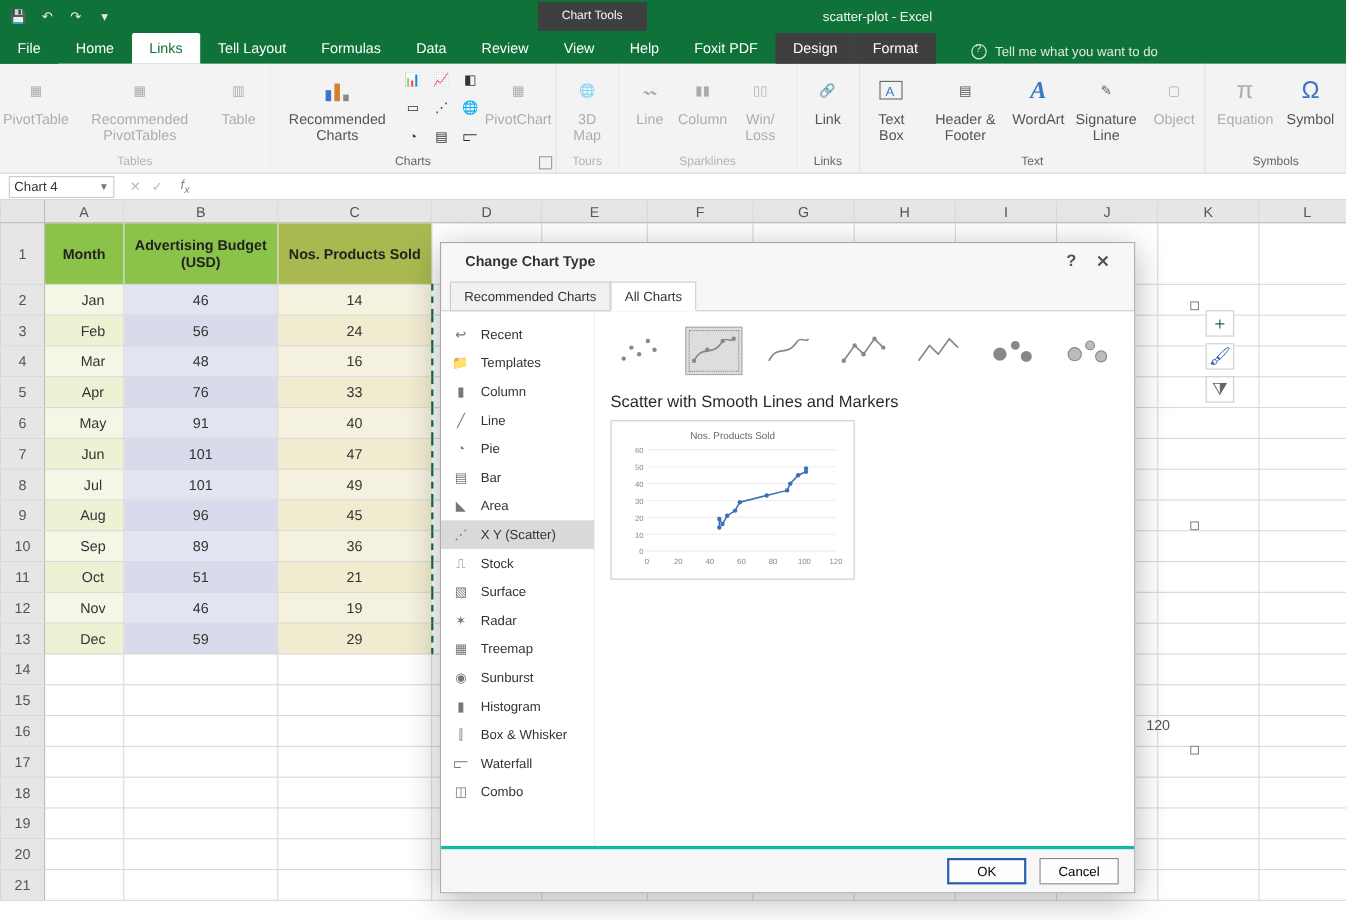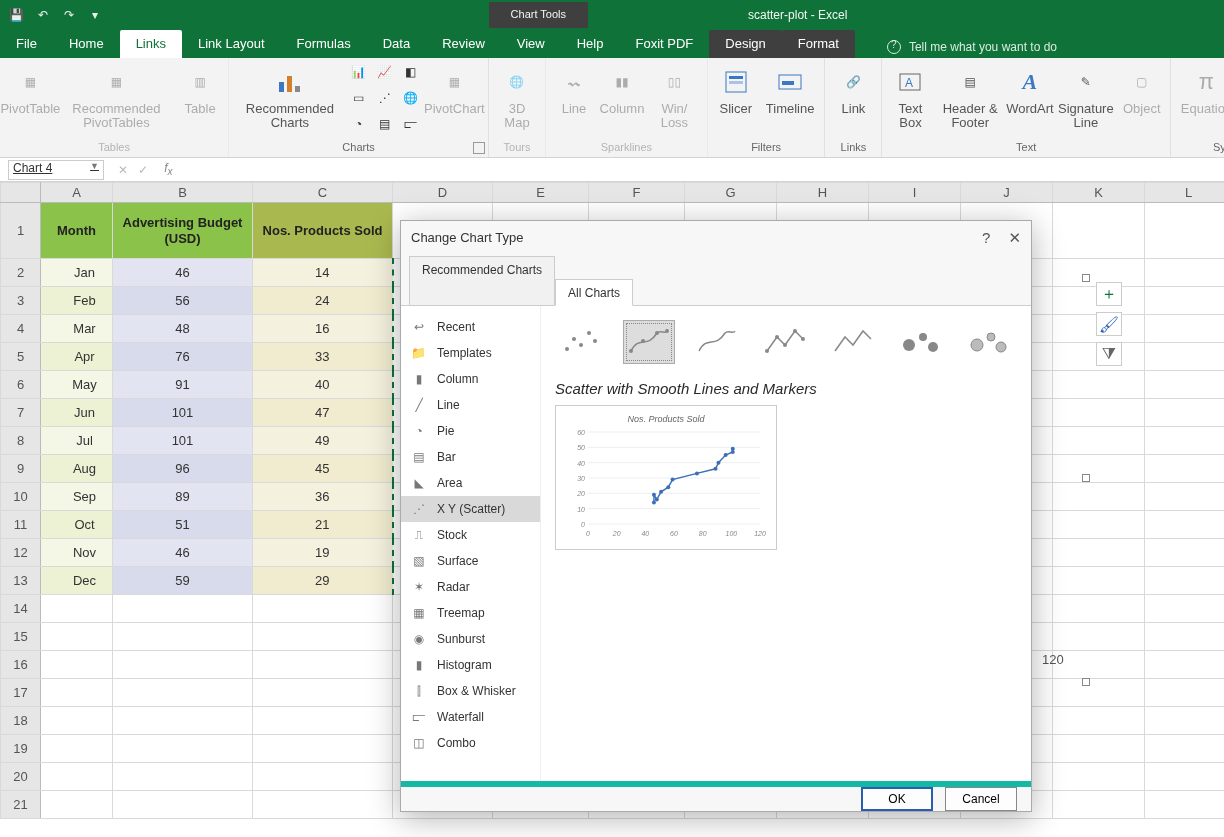--- a/index.html
+++ b/index.html
@@ -32,21 +32,21 @@
   .rbtn { display:flex; flex-direction:column; align-items:center; justify-content:flex-start; padding: 2px 4px; min-width: 44px; color:#555; }
   .rbtn .ico { width: 32px; height: 32px; margin: 2px 0 4px; display:flex; align-items:center; justify-content:center; }
   .rbtn span.txt { font-size: 13px; line-height: 1.1; text-align:center; }
   .disabled { opacity: .45; }
   .mini-grid { display:grid; grid-template-columns: repeat(3, 22px); grid-auto-rows:22px; gap:4px; }
   .mini-grid .c { width:20px; height:20px; display:flex; align-items:center; justify-content:center; }
   .launcher { position:absolute; right:3px; bottom:3px; width:12px;height:12px;border:1px solid #999; }
 
   
   .fxbar { height: 24px; border-bottom: 1px solid #d4d4d4; display:flex; align-items:center; background:#fff; }
-  .namebox { width: 96px; height: 20px; border: 1px solid #ccc; margin: 0 4px 0 8px; display:flex; align-items:flex-start; padding:0 4px; font-size:12px;text-decoration:underline; }
+  .namebox { width: 96px; height: 20px; border: 1px solid #ccc; margin: 0 4px 0 8px; display:flex; align-items:center; padding:0 4px; font-size:12px; }
   .namebox .dd { margin-left:auto; color:#777; font-size:9px;}
   .fx-icons { display:flex; gap:10px; padding:0 10px; color:#bbb; }
   .fx-label { font-style: italic; color:#888; padding:0 6px; }
   .formula-input { flex:1; height:20px; border:none; outline:none; padding:0 8px; font-size:12px; }
 
   
   .sheet { position: relative; overflow: hidden; height: 655px; }
   table.grid { border-collapse: collapse; width: 1224px; table-layout: fixed; }
   table.grid th, table.grid td { border: 1px solid #d9d9d9; height: 28px; font-size: 13px; text-align:center; background:#fff; }
   table.grid th.row { width: 40px; background:#e6e6e6; color:#555; font-weight:normal; border-right:1px solid #bbb; }
@@ -60,39 +60,39 @@
   tr.even .ncol { background:#f5f1df !important; }
   tr.even .mcol { background:#f4f6e6 !important; }
   .sel-right-edge { border-right: 2px dashed #0f7238 !important; }
 
   
   .chart-side { position:absolute; left: 1096px; top: 100px; display:flex; flex-direction:column; gap:6px; }
   .chart-side .sb { width:26px; height:24px; border:1px solid #ccc; background:#fff; display:flex; align-items:center; justify-content:center; color:#0f7238; font-size:16px; }
 
   
   .dialog { position:absolute; left:400px; top:38px; width:632px; height:592px; background:#f7f7f7; border:1px solid #aaa; box-shadow:0 6px 30px rgba(0,0,0,.3); display:flex; flex-direction:column; }
-  .dlg-title { height:34px; display:flex; align-items:center; padding:0 10px; font-size:13px; color:#333; border-bottom:1px solid transparent;}
+  .dlg-title { height:34px; display:flex; align-items:center; padding:0 22px; font-size:13px; color:#333; border-bottom:1px solid transparent;font-weight:bold;}
   .dlg-title .ctrls { margin-left:auto; display:flex; gap:18px; font-size:15px; color:#555;}
   .dlg-tabs { display:flex; gap:0; padding-left:8px; }
   .dlg-tab { padding:6px 12px 5px; font-size:12px; border:1px solid #ccc; background:#f1f1f1; position:relative; top:1px; }
-  .dlg-tab.active { background:#fff; border-bottom:1px solid #fff;margin-top:23px; }
+  .dlg-tab.active { background:#fff; border-bottom:1px solid #fff; }
   .dlg-body { flex:1; background:#fff; border-top:1px solid #ccc; display:flex; }
   .dlg-left { width:140px; border-right:1px solid #eee; padding:8px 0; }
   .ctype { display:flex; align-items:center; gap:10px; padding:5px 10px; font-size:12px; color:#333; }
   .ctype.selected { background:#d9d9d9; }
   .ctype .ci { width:16px; height:16px; color:#777; display:flex; align-items:center; justify-content:center;}
-  .dlg-right { flex:1; padding:10px 14px;font-style:italic; }
+  .dlg-right { flex:1; padding:10px 14px; }
   .subtype-row { display:flex; gap:16px; padding:4px 0 14px; }
   .subtype { width:52px; height:44px; border:1px solid transparent; display:flex; align-items:center; justify-content:center;}
   .subtype.sel { background:#ddd; border:1px solid #aaa; outline:1px dotted #888; outline-offset:-4px;}
   .subtype svg { width:44px; height:34px; }
   .sub-title { font-size:15px; color:#2a2a2a; margin:2px 0 8px; }
   .preview { width:222px; border:1px solid #ccc; padding:8px 10px; background:#fff;}
   .preview h6 { text-align:center; font-size:9px; font-weight:normal; color:#666; margin-bottom:4px;}
-  .dlg-footer { height:30px; border-top:6px solid #14b8a6; display:flex; align-items:center; justify-content:flex-end; gap:12px; padding:0 14px; background:#f7f7f7;}
+  .dlg-footer { height:42px; border-top:3px solid #14b8a6; display:flex; align-items:center; justify-content:flex-end; gap:12px; padding:0 14px; background:#f7f7f7;}
   .btn { width:72px; height:24px; border:1px solid #888; background:#fdfdfd; font-size:12px; }
   .btn.primary { border:2px solid #2a5db0; }
 
   .val120 { position:absolute; top:470px; left:1042px; font-size:13px; color:#555; }
   .handles .h { position:absolute; width:8px; height:8px; background:#fff; border:1px solid #888; }
 </style>
 </head>
 <body>
 
 <div class="titlebar">
@@ -107,21 +107,21 @@
         <div class="chart-tools">Chart Tools</div>
       </div>
     <div class="doc-title">scatter-plot - Excel</div>
   </div>
 </div>
 
 <div class="tabs">
   <div class="tab file">File</div>
   <div class="tab">Home</div>
   <div class="tab active">Links</div>
-  <div class="tab">Link Layout</div>
+  <div class="tab">Tell Layout</div>
   <div class="tab">Formulas</div>
   <div class="tab">Data</div>
   <div class="tab">Review</div>
   <div class="tab">View</div>
   <div class="tab">Help</div>
   <div class="tab">Foxit PDF</div>
   <div class="tab ctx">Design</div>
   <div class="tab ctx">Format</div>
   <div class="tellme">
     <span class="bulb"></span>
@@ -201,44 +201,20 @@
           <span class="txt">Column</span>
         </div>
       <div class="rbtn">
           <div class="ico">▯▯</div>
           <span class="txt">Win/ Loss</span>
         </div>
     </div>
     <div class="label">Sparklines</div>
   </div>
 
-  <div class="group">
-    <div class="body">
-      <div class="rbtn">
-          <div class="ico">
-            <svg width="26" height="26">
-              <rect x="3" y="3" width="20" height="20" fill="none" stroke="#3b78c4"></rect>
-              <rect x="6" y="7" width="14" height="3" fill="#3b78c4"></rect>
-              <rect x="6" y="12" width="14" height="3" fill="#a9c3e6"></rect>
-            </svg>
-          </div>
-          <span class="txt">Slicer</span>
-        </div>
-      <div class="rbtn">
-          <div class="ico">
-            <svg width="26" height="26">
-              <rect x="2" y="6" width="22" height="14" fill="none" stroke="#3b78c4"></rect>
-              <rect x="5" y="12" width="12" height="4" fill="#3b78c4"></rect>
-            </svg>
-          </div>
-          <span class="txt">Timeline</span>
-        </div>
-    </div>
-    <div class="label">Filters</div>
-  </div>
 
   <div class="group">
     <div class="body">
         <div class="rbtn">
           <div class="ico">🔗</div>
           <span class="txt">Link</span>
         </div>
       </div>
     <div class="label">Links</div>
   </div>

